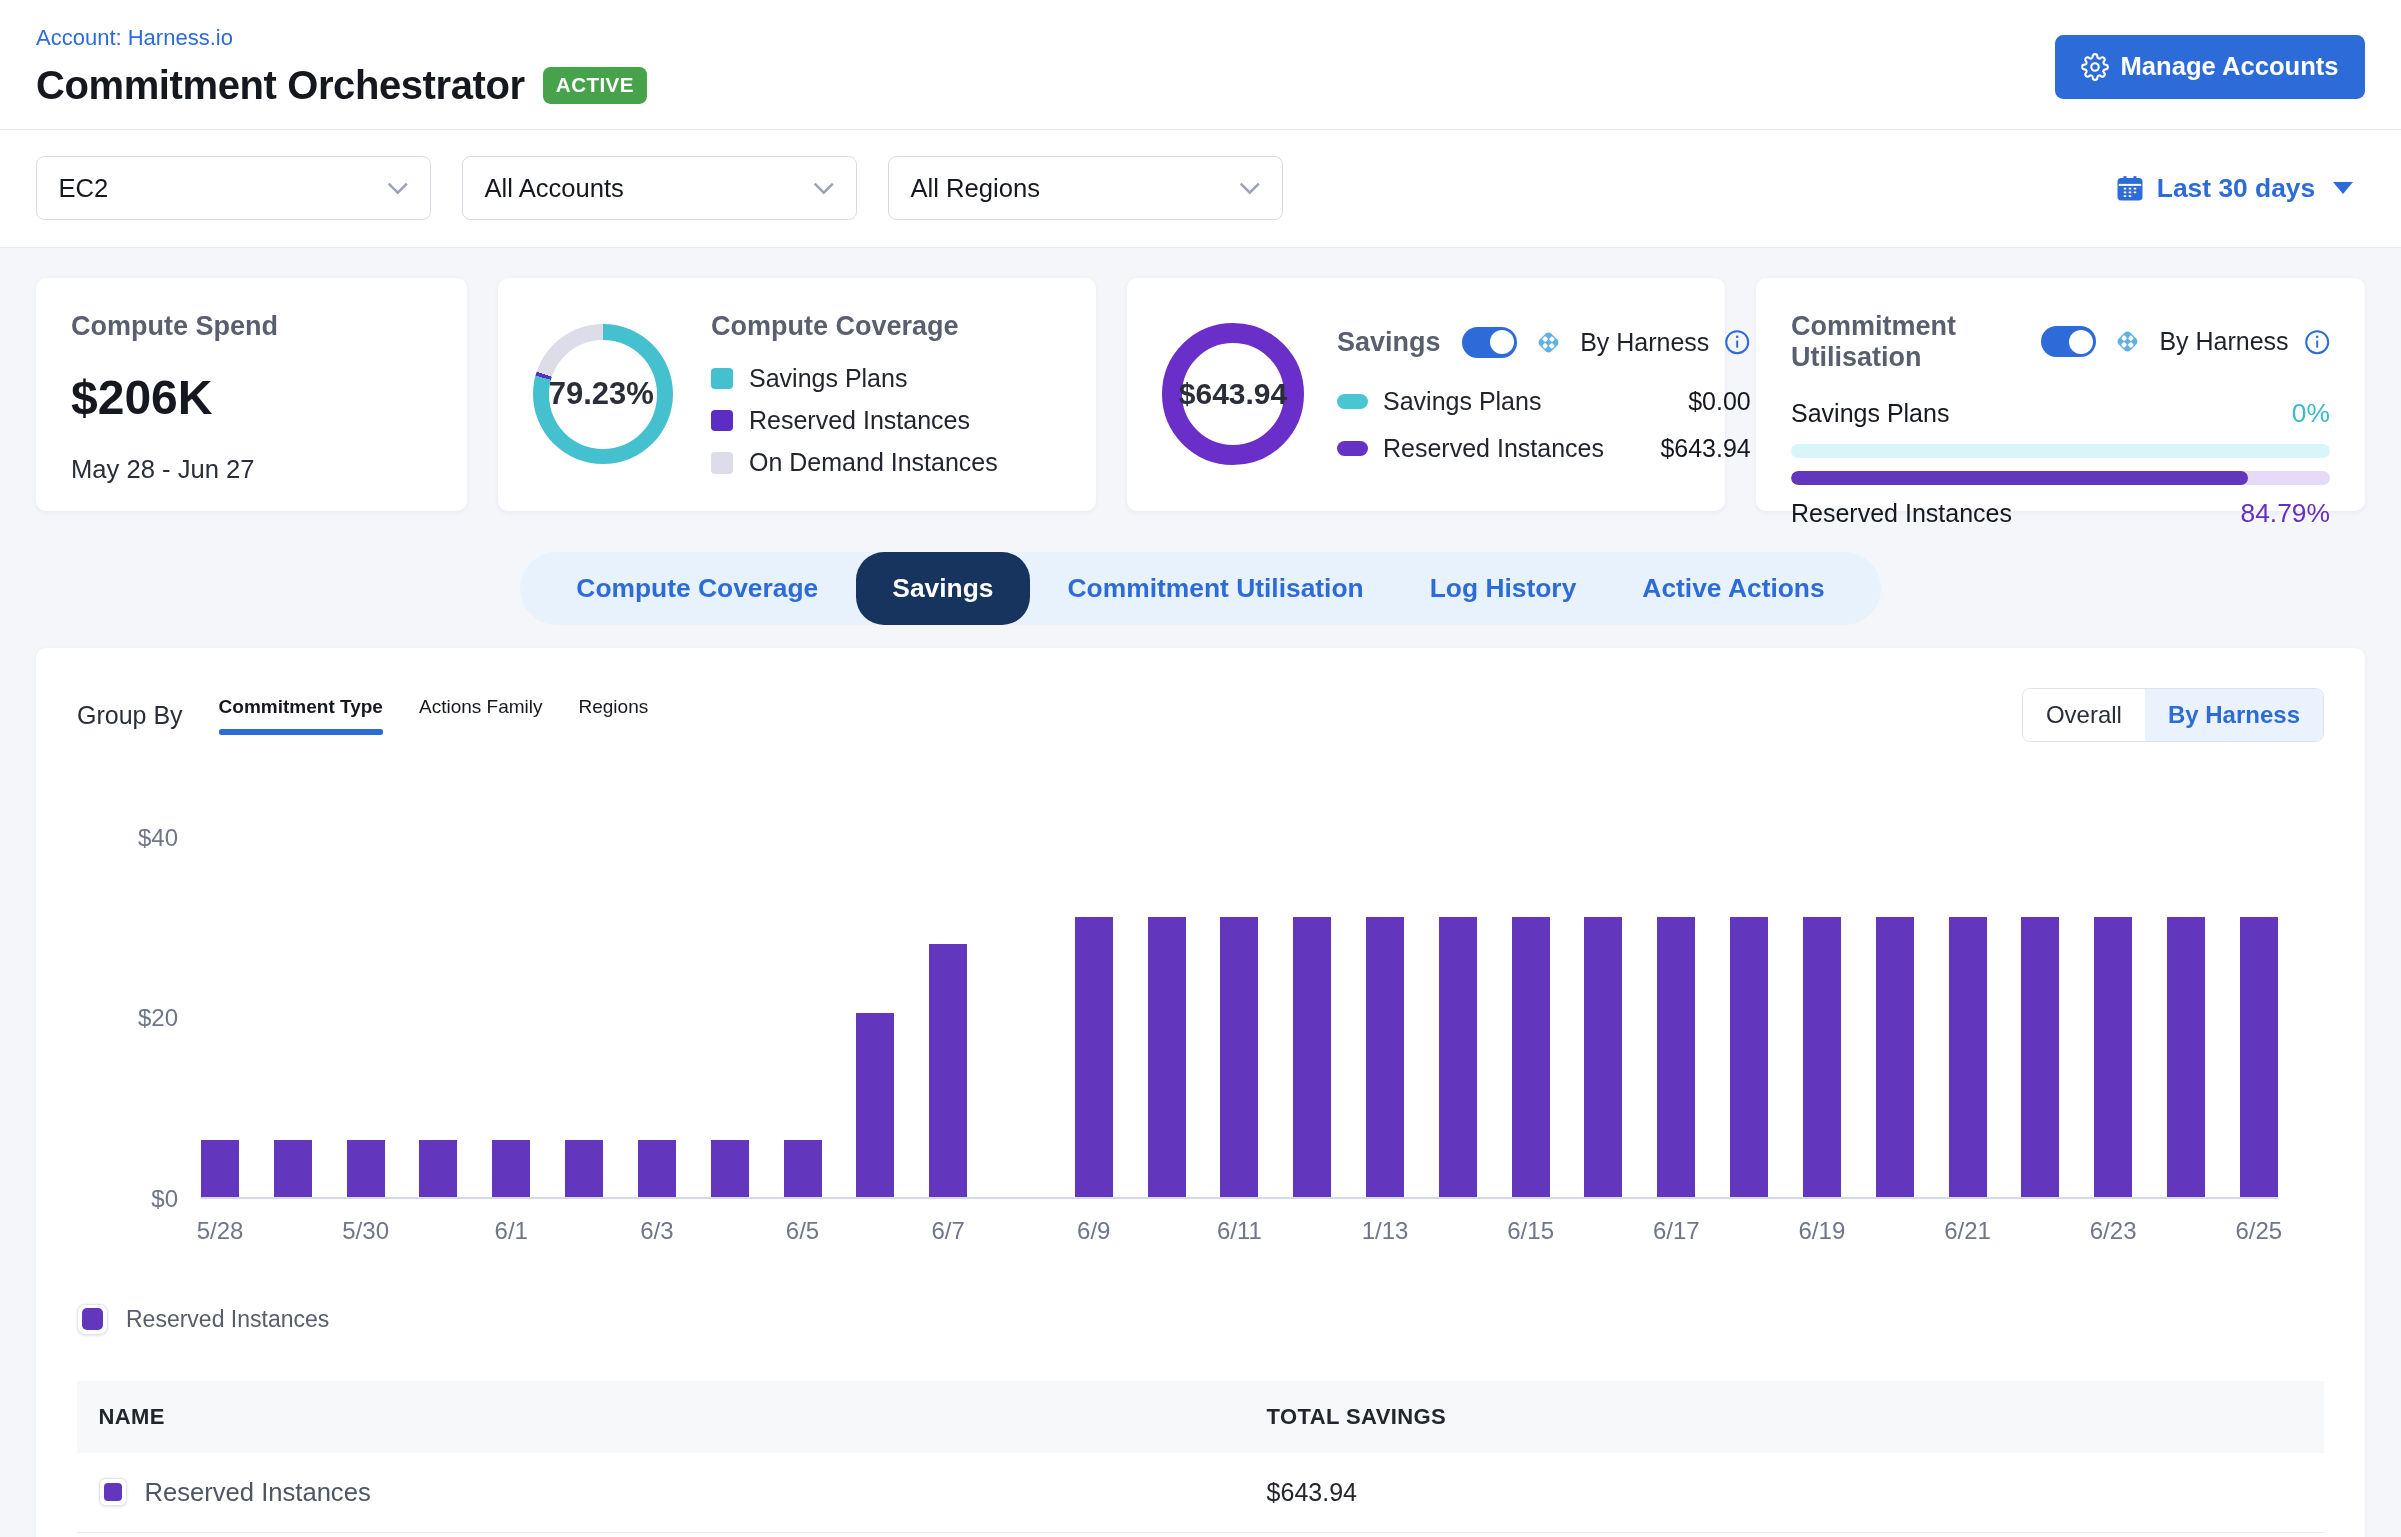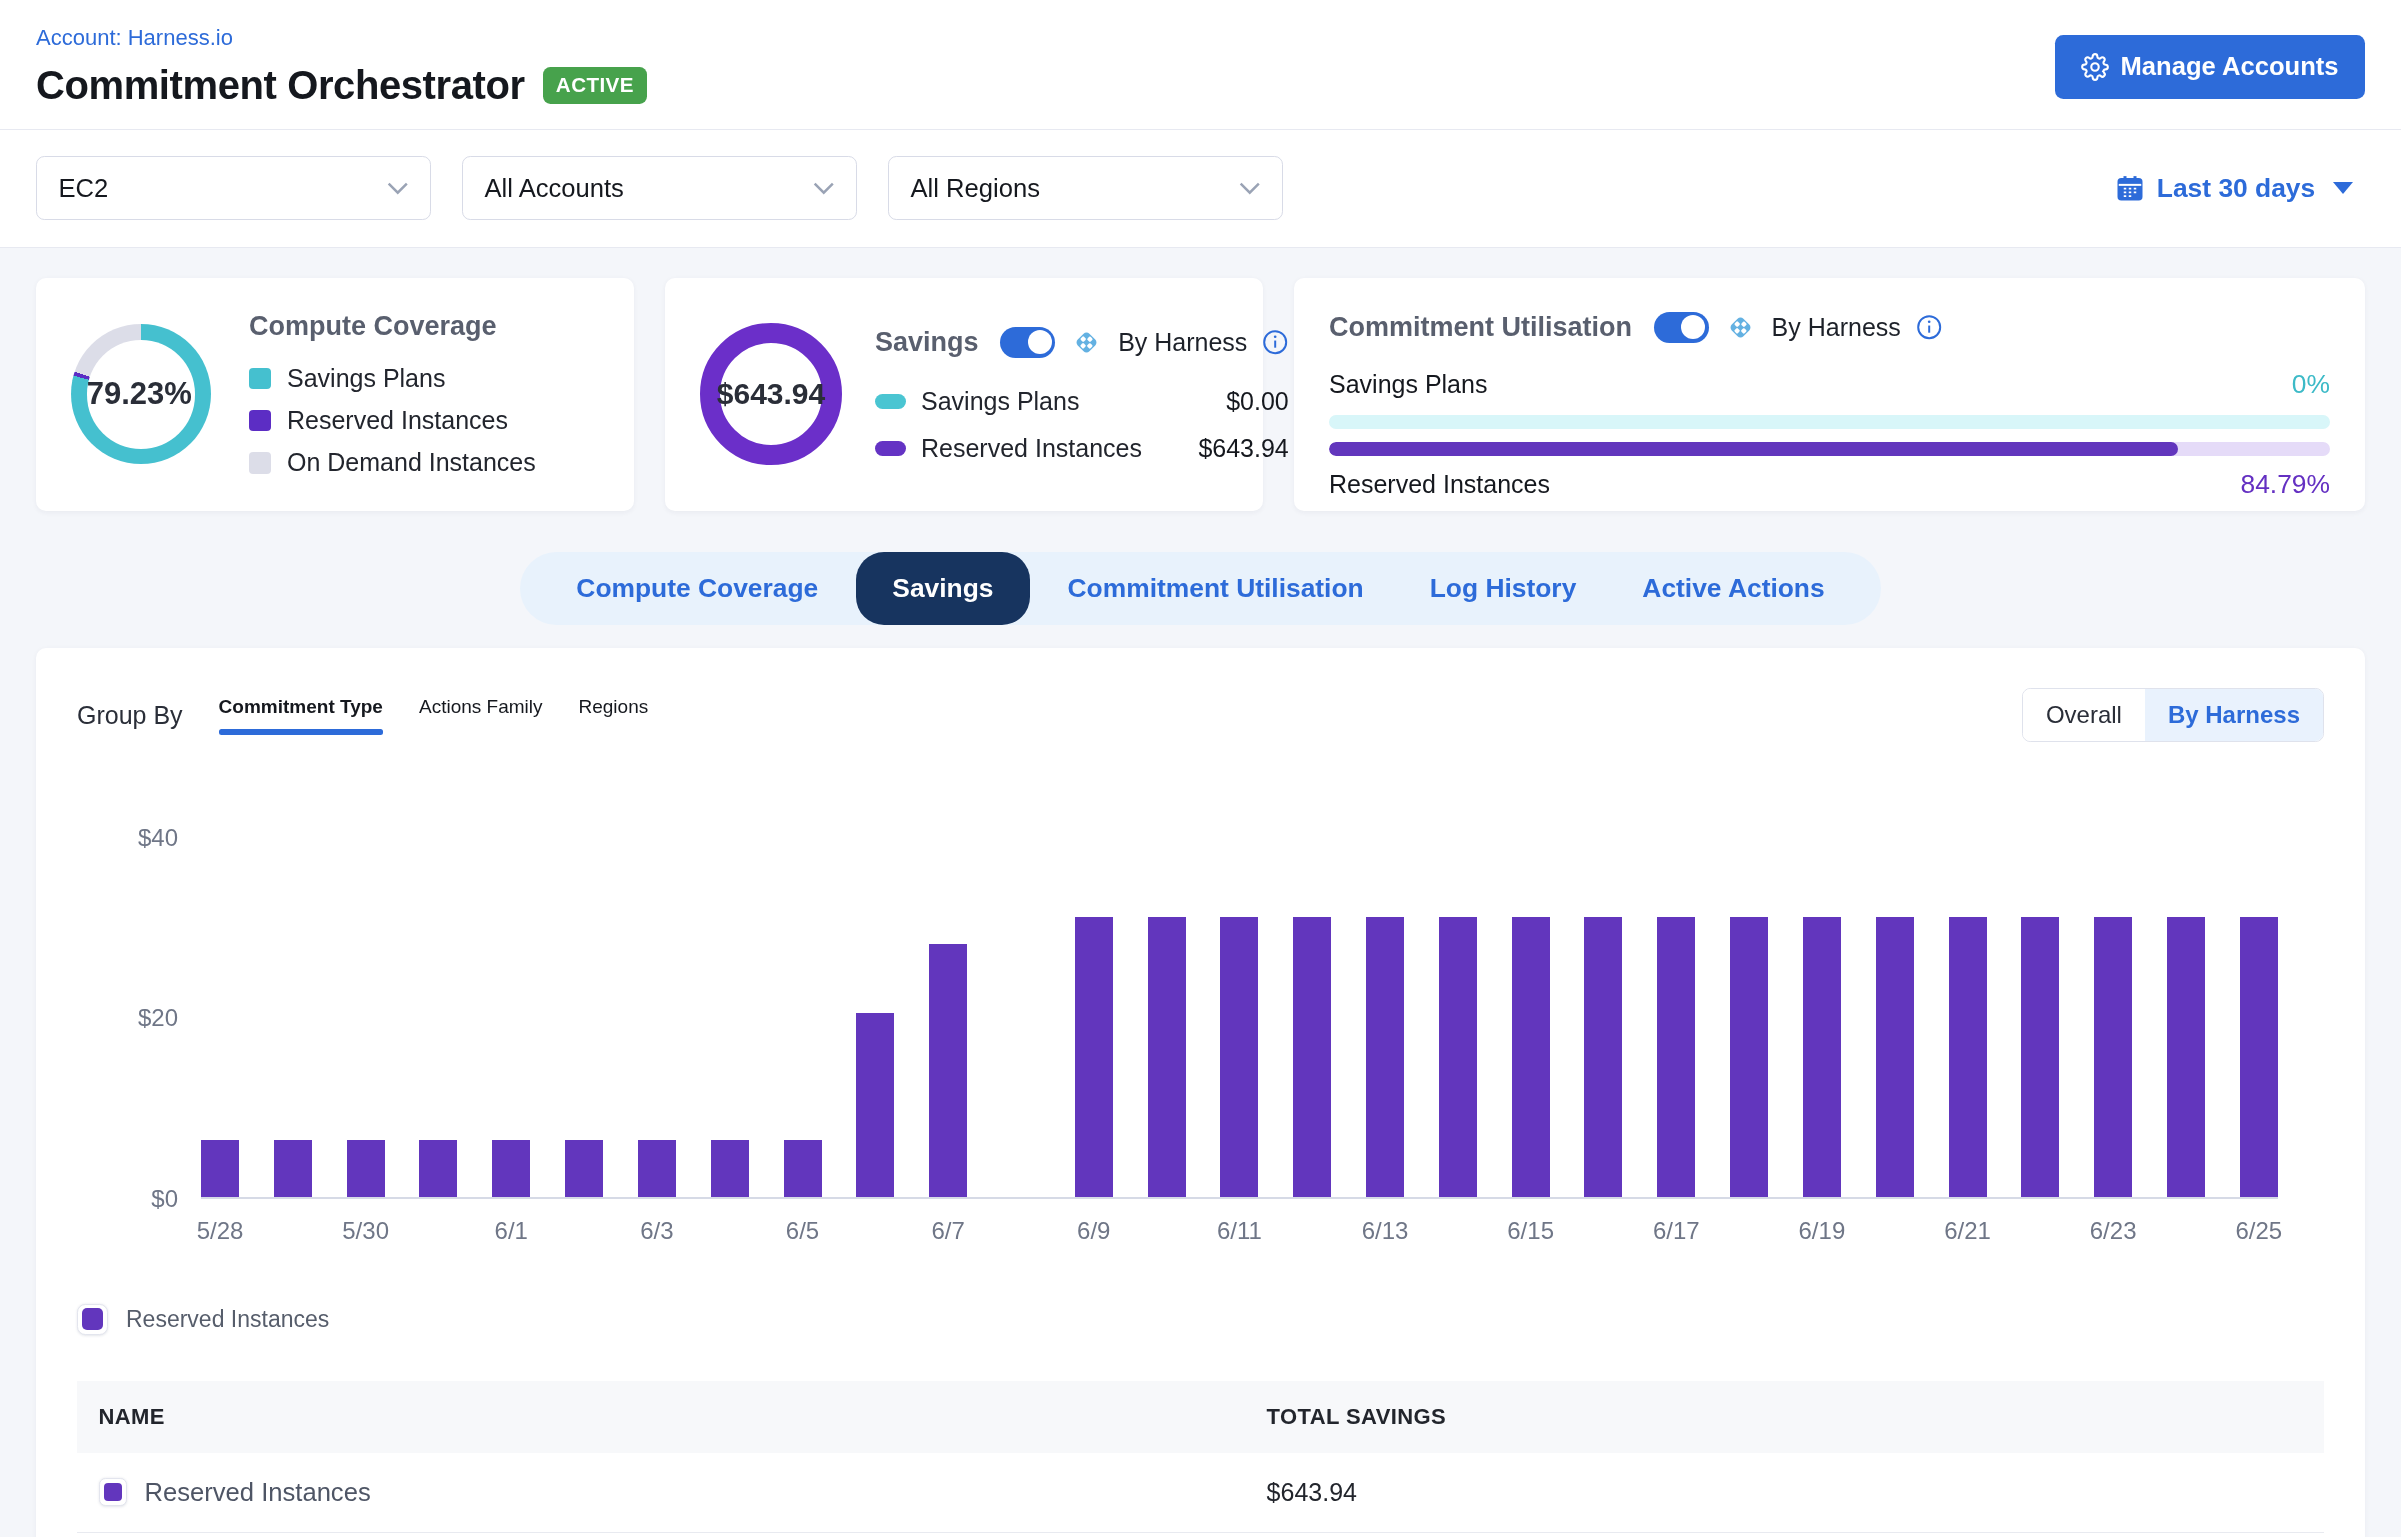--- a/index.html
+++ b/index.html
@@ -229,20 +229,25 @@
         </g>
       </svg>
     </span>
     <span>Last 30 days</span>
     <span class="caret-down"></span>
   </div>
 </div>
 
 <div class="cards">
 
+  <div class="card card-spend">
+    <div class="card-title">Compute Spend</div>
+    <div class="big-value">$206K</div>
+    <div class="period">May 28 - Jun 27</div>
+  </div>
 
   <div class="card card-coverage">
     <div class="donut" id="coverage-donut" style="background: conic-gradient(rgb(69, 192, 207) 0deg, rgb(69, 192, 207) 79.23%, rgb(92, 45, 196) 79.23%, rgb(92, 45, 196) 80.13%, rgb(220, 221, 232) 80.13%, rgb(220, 221, 232) 100%);">
       <div class="hole">
           <span>79.23%</span>
         </div>
     </div>
     <div class="cov-right">
       <div class="card-title">Compute Coverage</div>
       <div class="legend-list">
@@ -474,21 +479,21 @@
           <div class="xlab">6/3</div>
           <div class="xlab"></div>
           <div class="xlab">6/5</div>
           <div class="xlab"></div>
           <div class="xlab">6/7</div>
           <div class="xlab"></div>
           <div class="xlab">6/9</div>
           <div class="xlab"></div>
           <div class="xlab">6/11</div>
           <div class="xlab"></div>
-          <div class="xlab">6/13</div>
+          <div class="xlab">1/13</div>
           <div class="xlab"></div>
           <div class="xlab">6/15</div>
           <div class="xlab"></div>
           <div class="xlab">6/17</div>
           <div class="xlab"></div>
           <div class="xlab">6/19</div>
           <div class="xlab"></div>
           <div class="xlab">6/21</div>
           <div class="xlab"></div>
           <div class="xlab">6/23</div>

